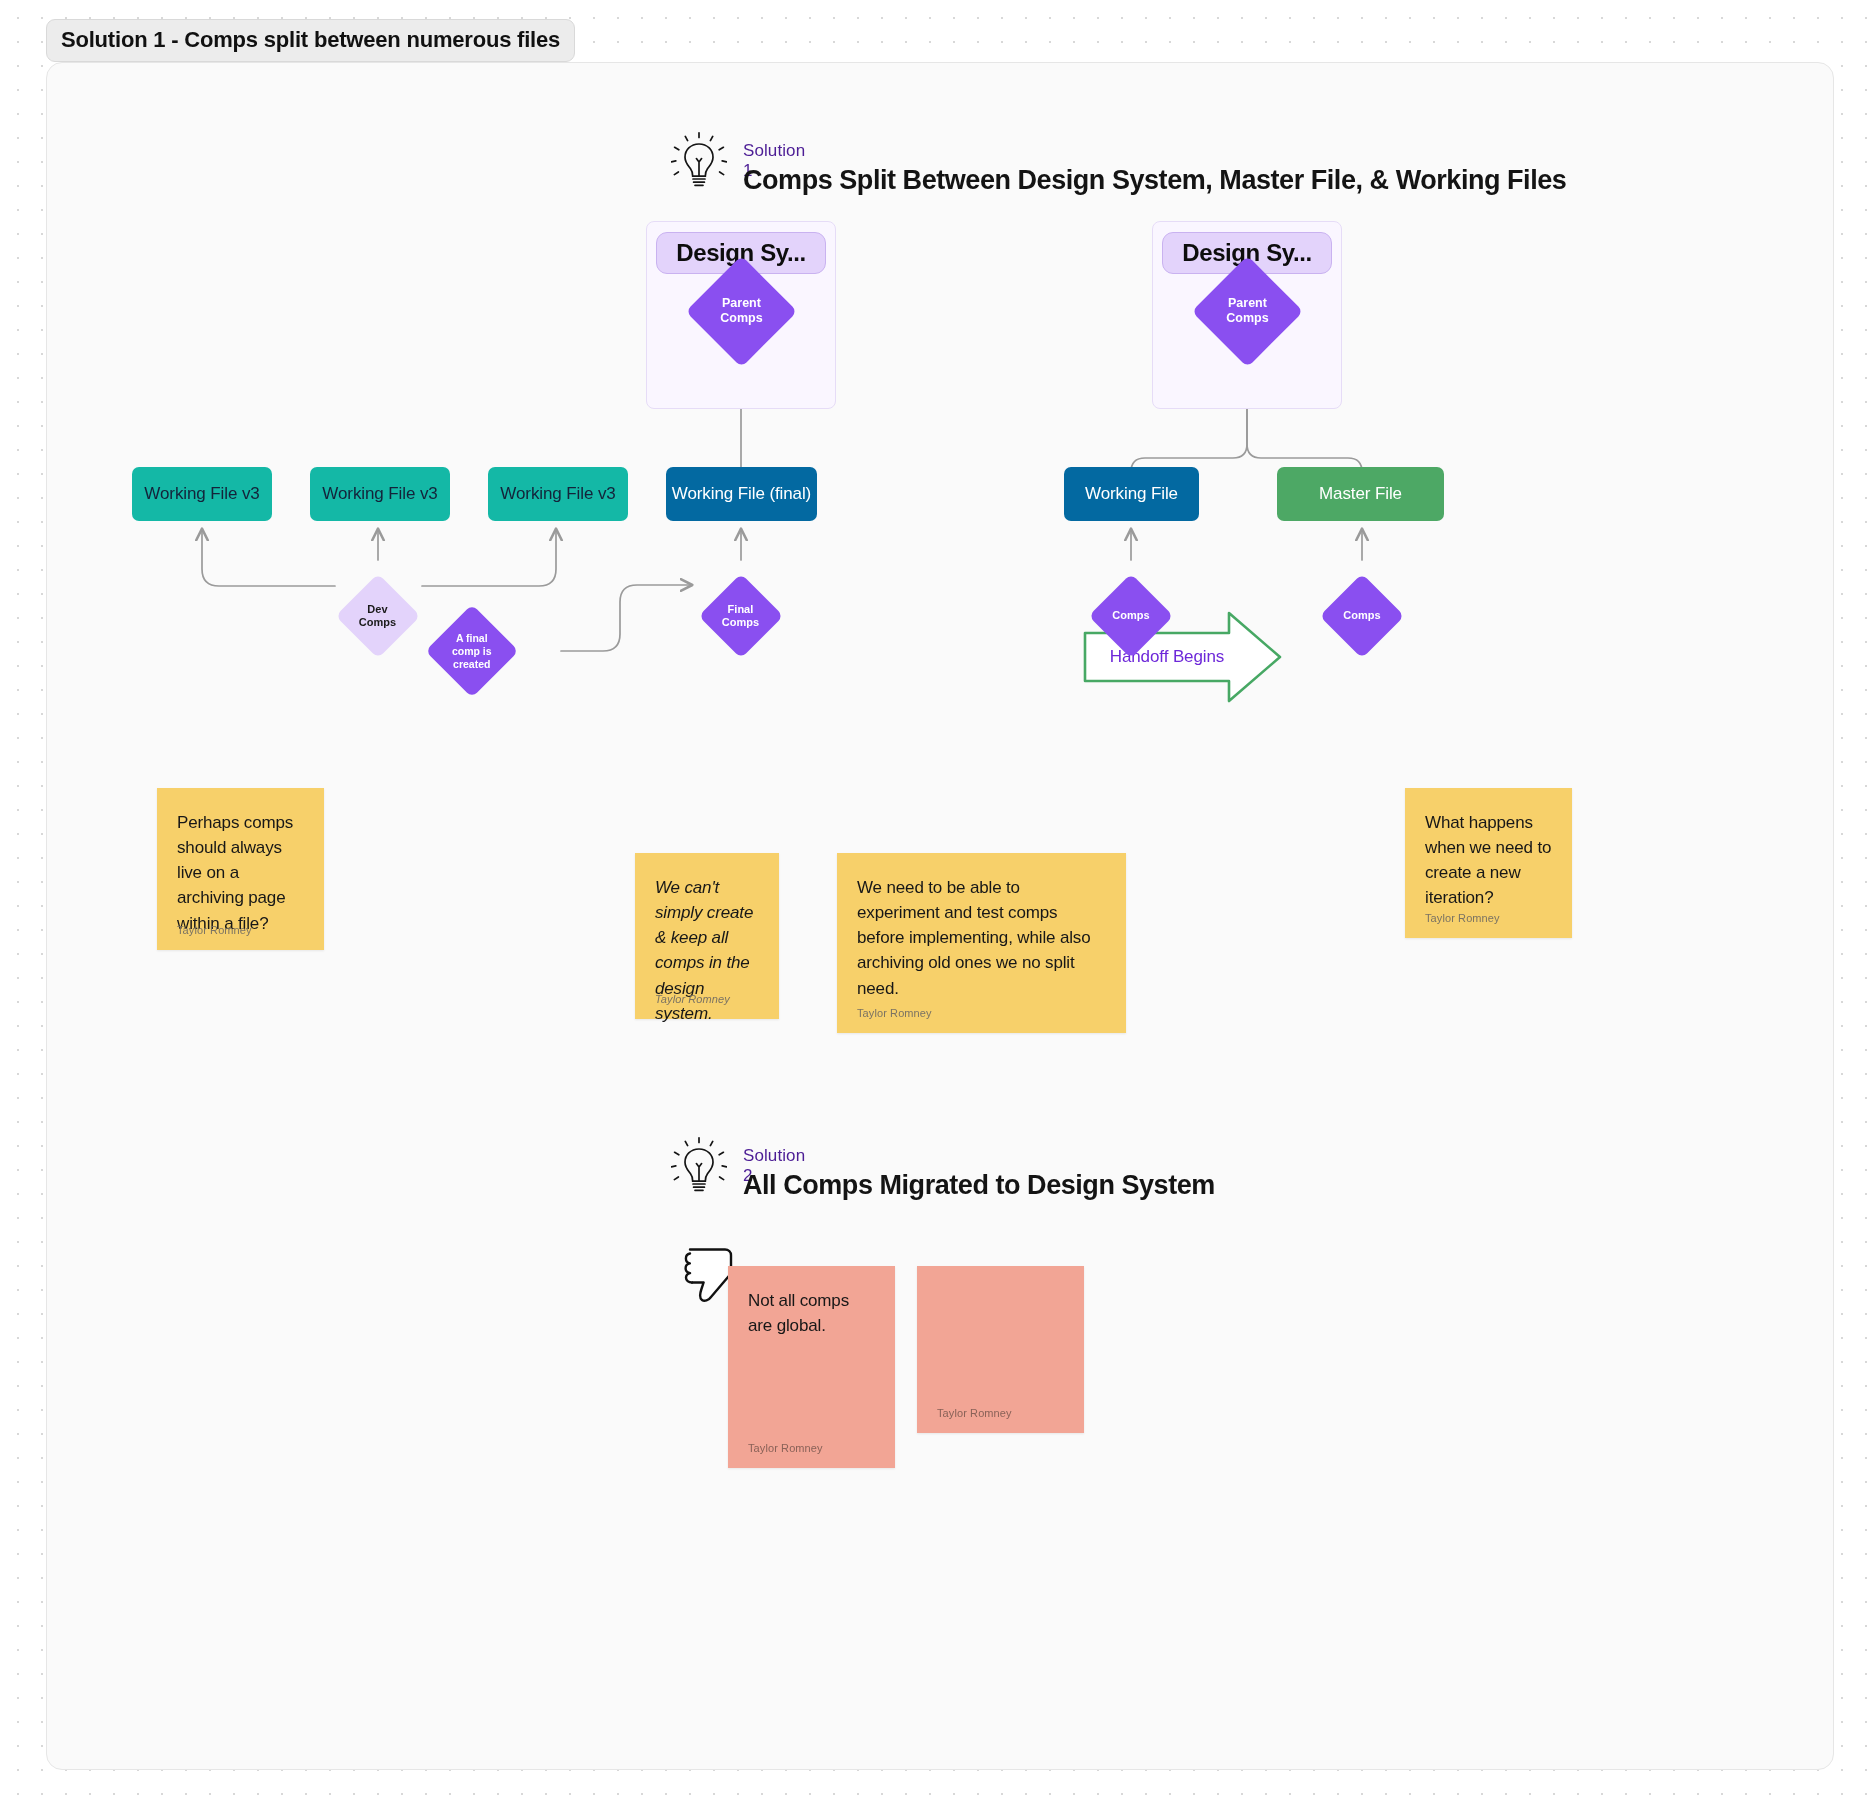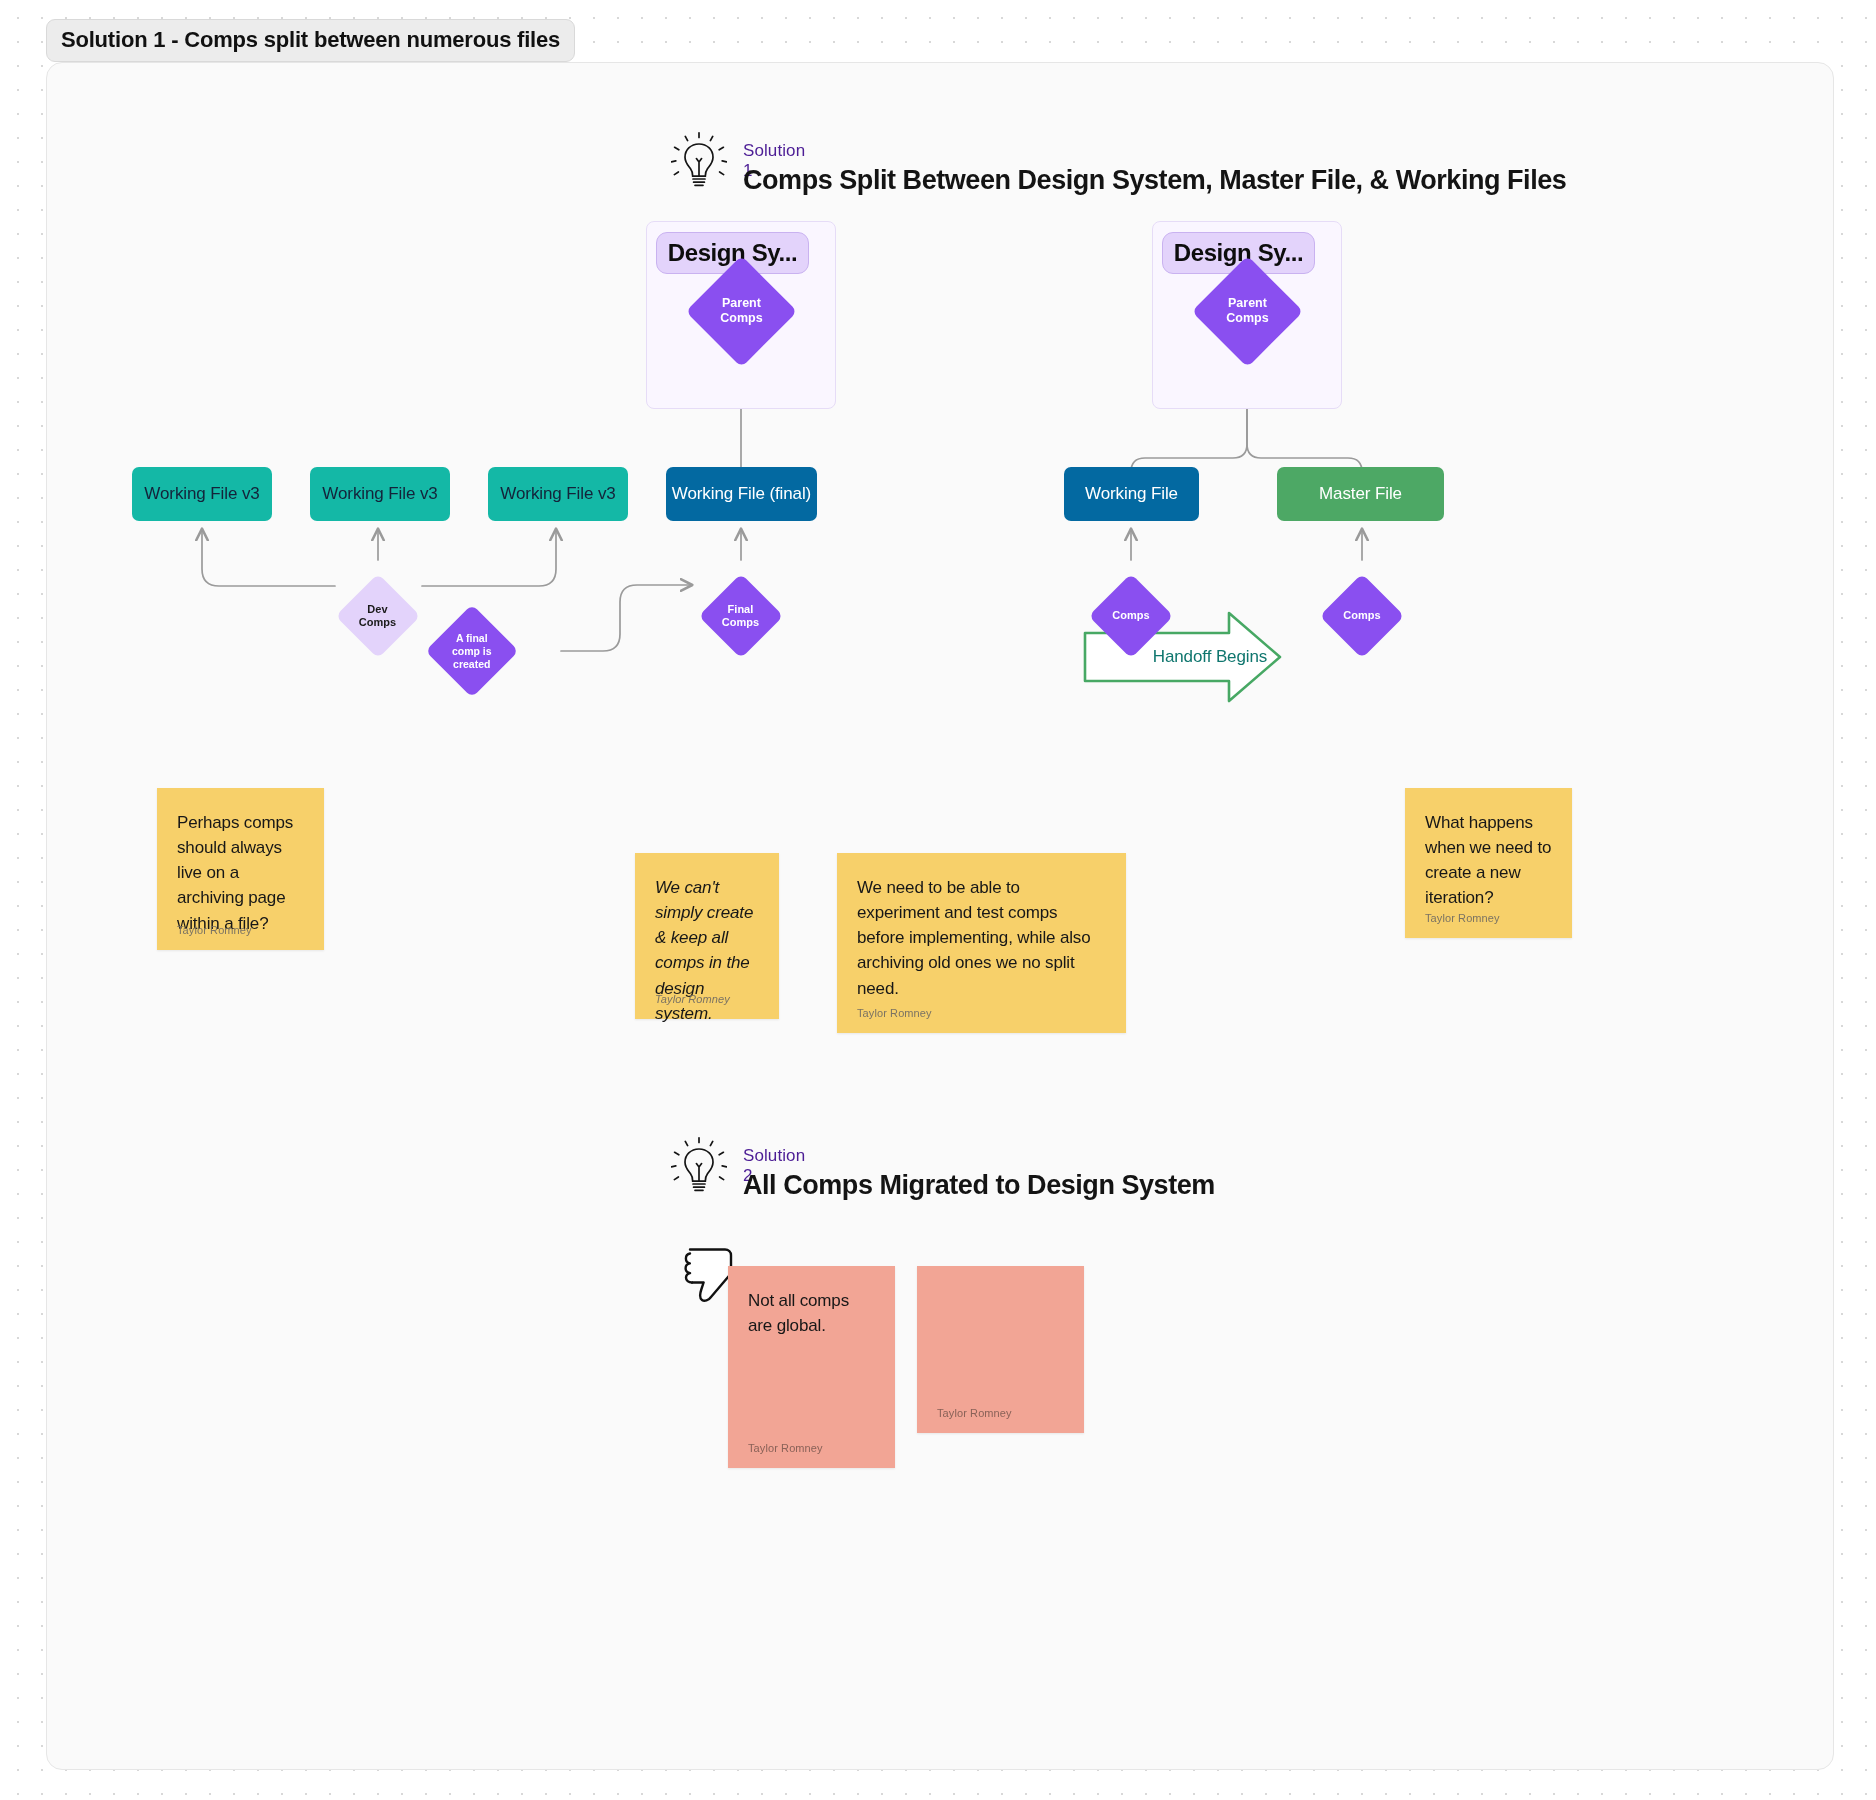--- a/index.html
+++ b/index.html
@@ -60,21 +60,21 @@
   
   .ds-group {
     position: absolute;
     width: 190px; height: 188px;
     background: #faf6ff;
     border: 1px solid #e6dcf7;
     border-radius: 8px;
   }
   .ds-chip {
     position: absolute; left: 9px; top: 10px;
-    width: 153px; height: 42px;
+    width: 170px; height: 42px;
     background: #e3d3fb;
     border: 1.5px solid #c9b2f0;
     border-radius: 11px;
     display: flex; align-items: center; justify-content: center;
     font-size: 24px; font-weight: bold; color: #0d0d0d;
     letter-spacing: -0.4px;
   }
 
   
   .diamond {
@@ -104,21 +104,21 @@
   }
   .n-lightblue { background: #14b8a6; color: #14233a; }
   .n-blue      { background: #0369a1; color: #ffffff; }
   .n-green     { background: #4da865; color: #ffffff; }
 
   
   #handoff { position: absolute; left: 1036px; top: 548px; width: 200px; height: 92px; }
   #handoff .hlabel {
     position: absolute; left: 0; top: 0; width: 168px; height: 92px;
     display: flex; align-items: center; justify-content: center;
-    font-size: 17px; color: #0f766e; letter-spacing: -0.1px; margin-left: 43px;
+    font-size: 17px; color: #6d28d9; letter-spacing: -0.1px;
   }
 
   
   .note {
     position: absolute;
     padding: 22px 20px 0 20px;
     box-shadow: 0 1px 2px rgba(0,0,0,0.08);
   }
   .note .body {
     font-size: 17px; line-height: 1.48;

